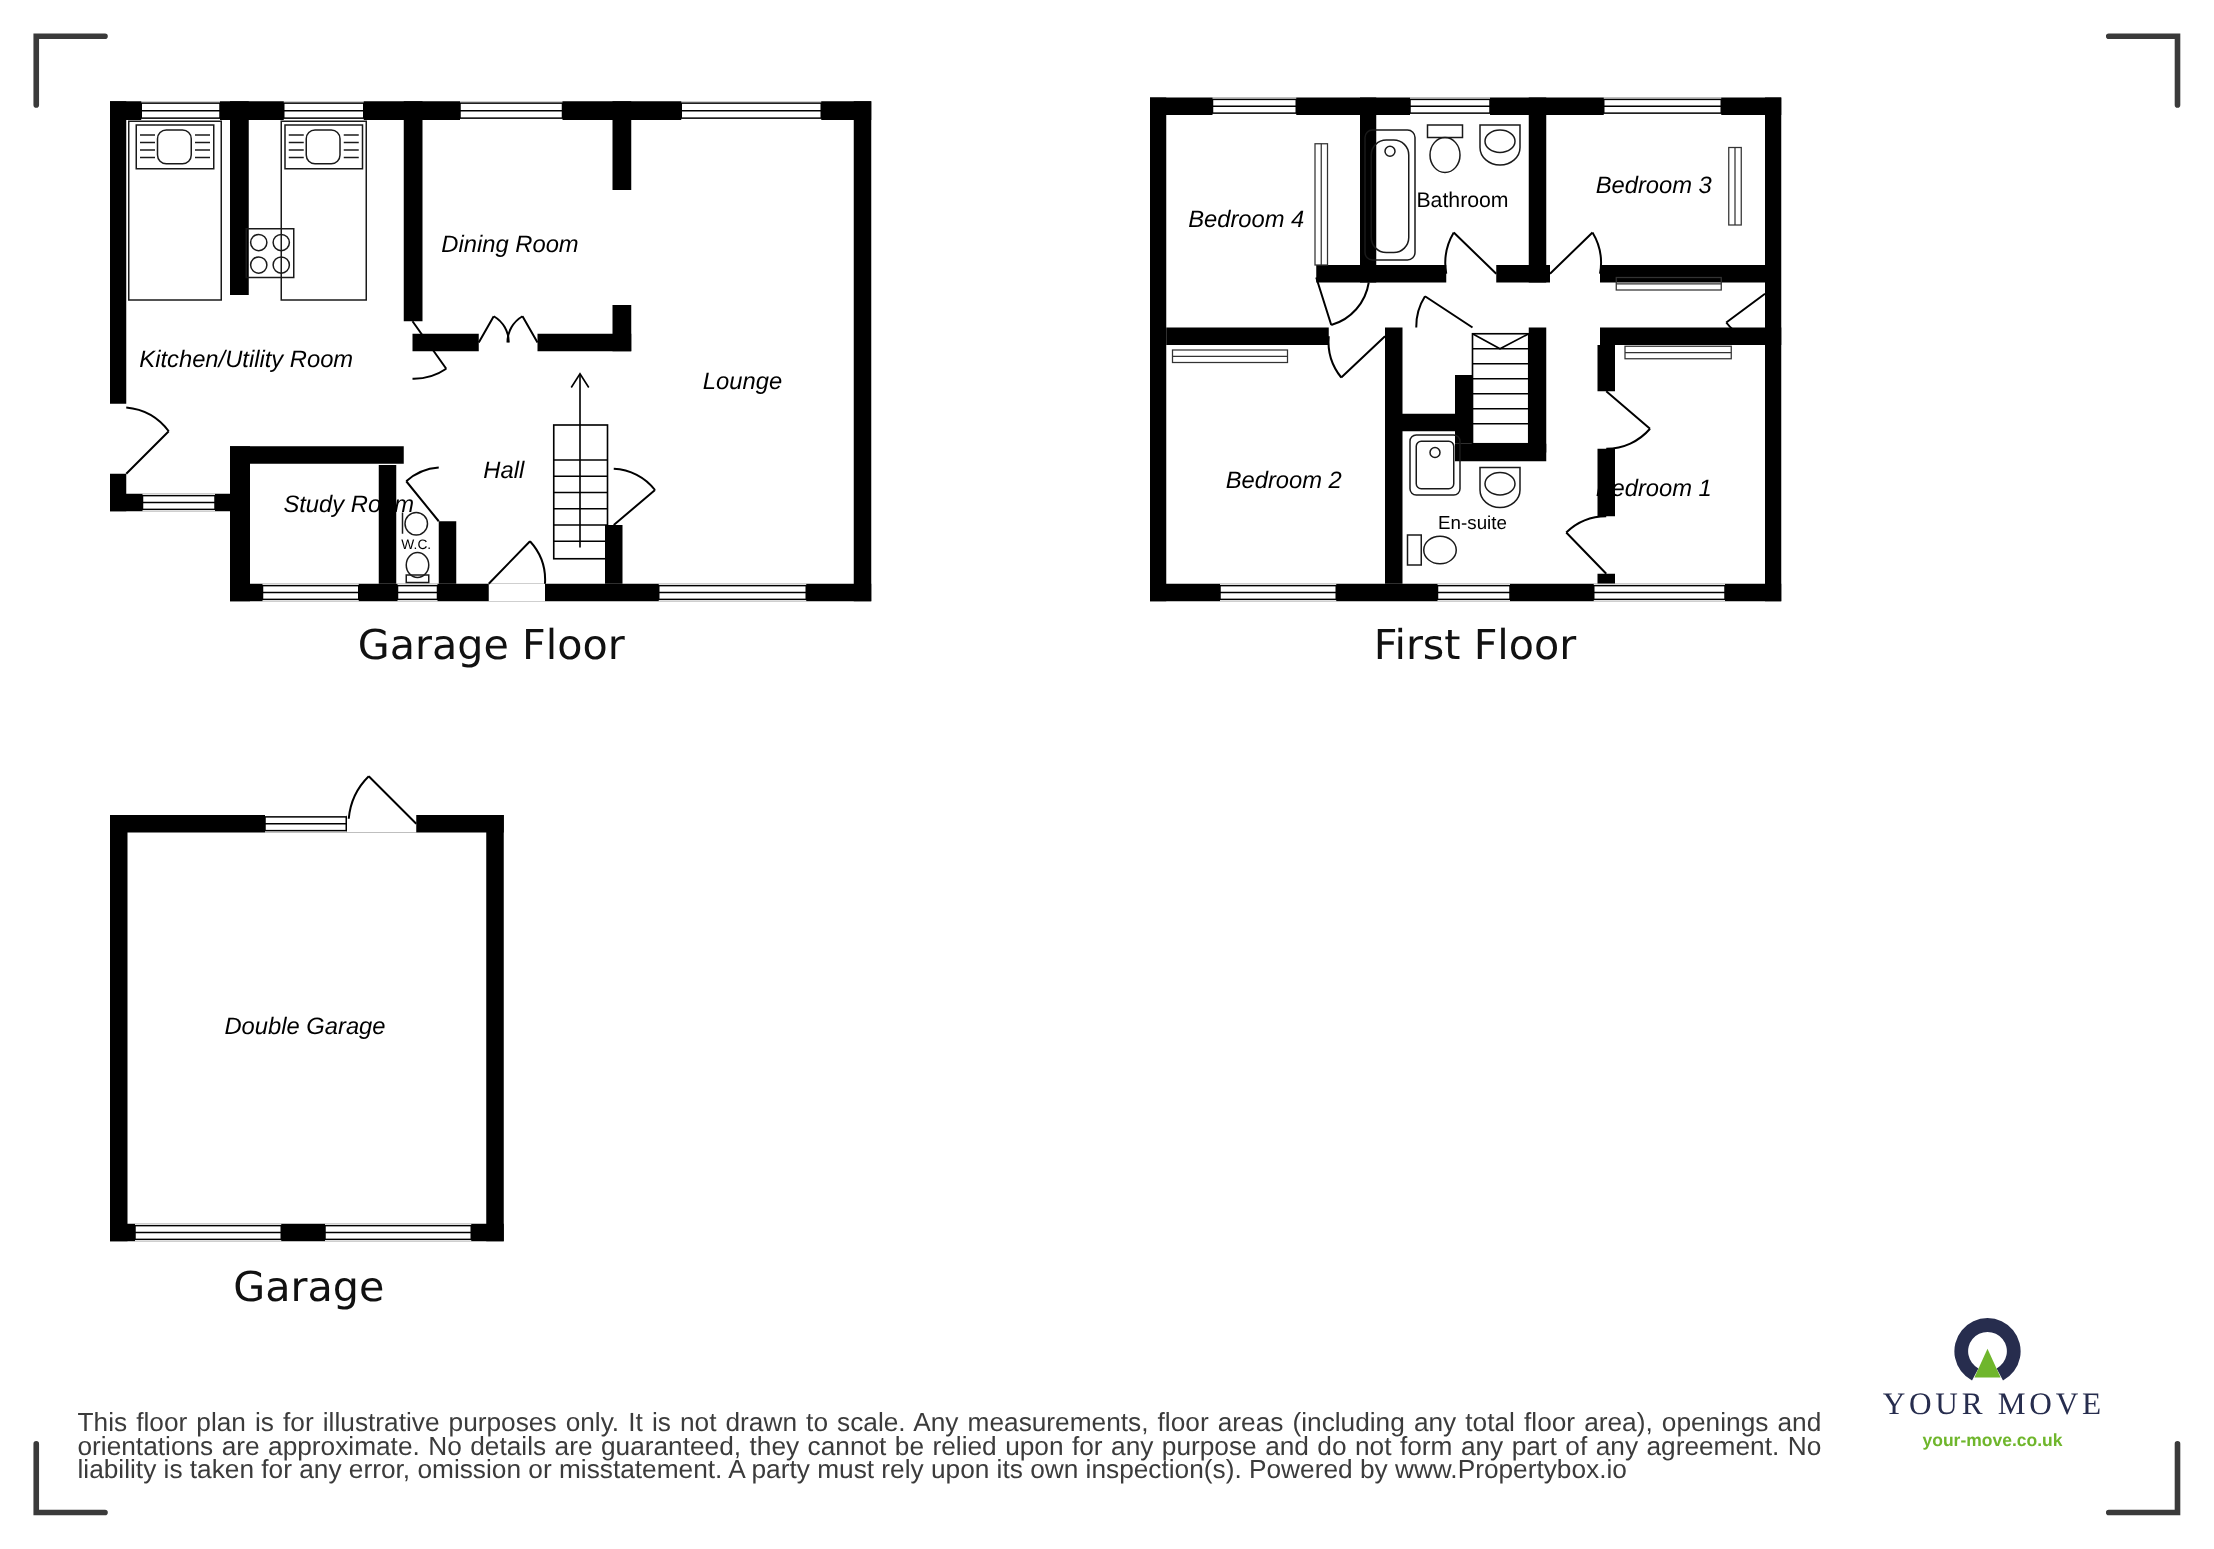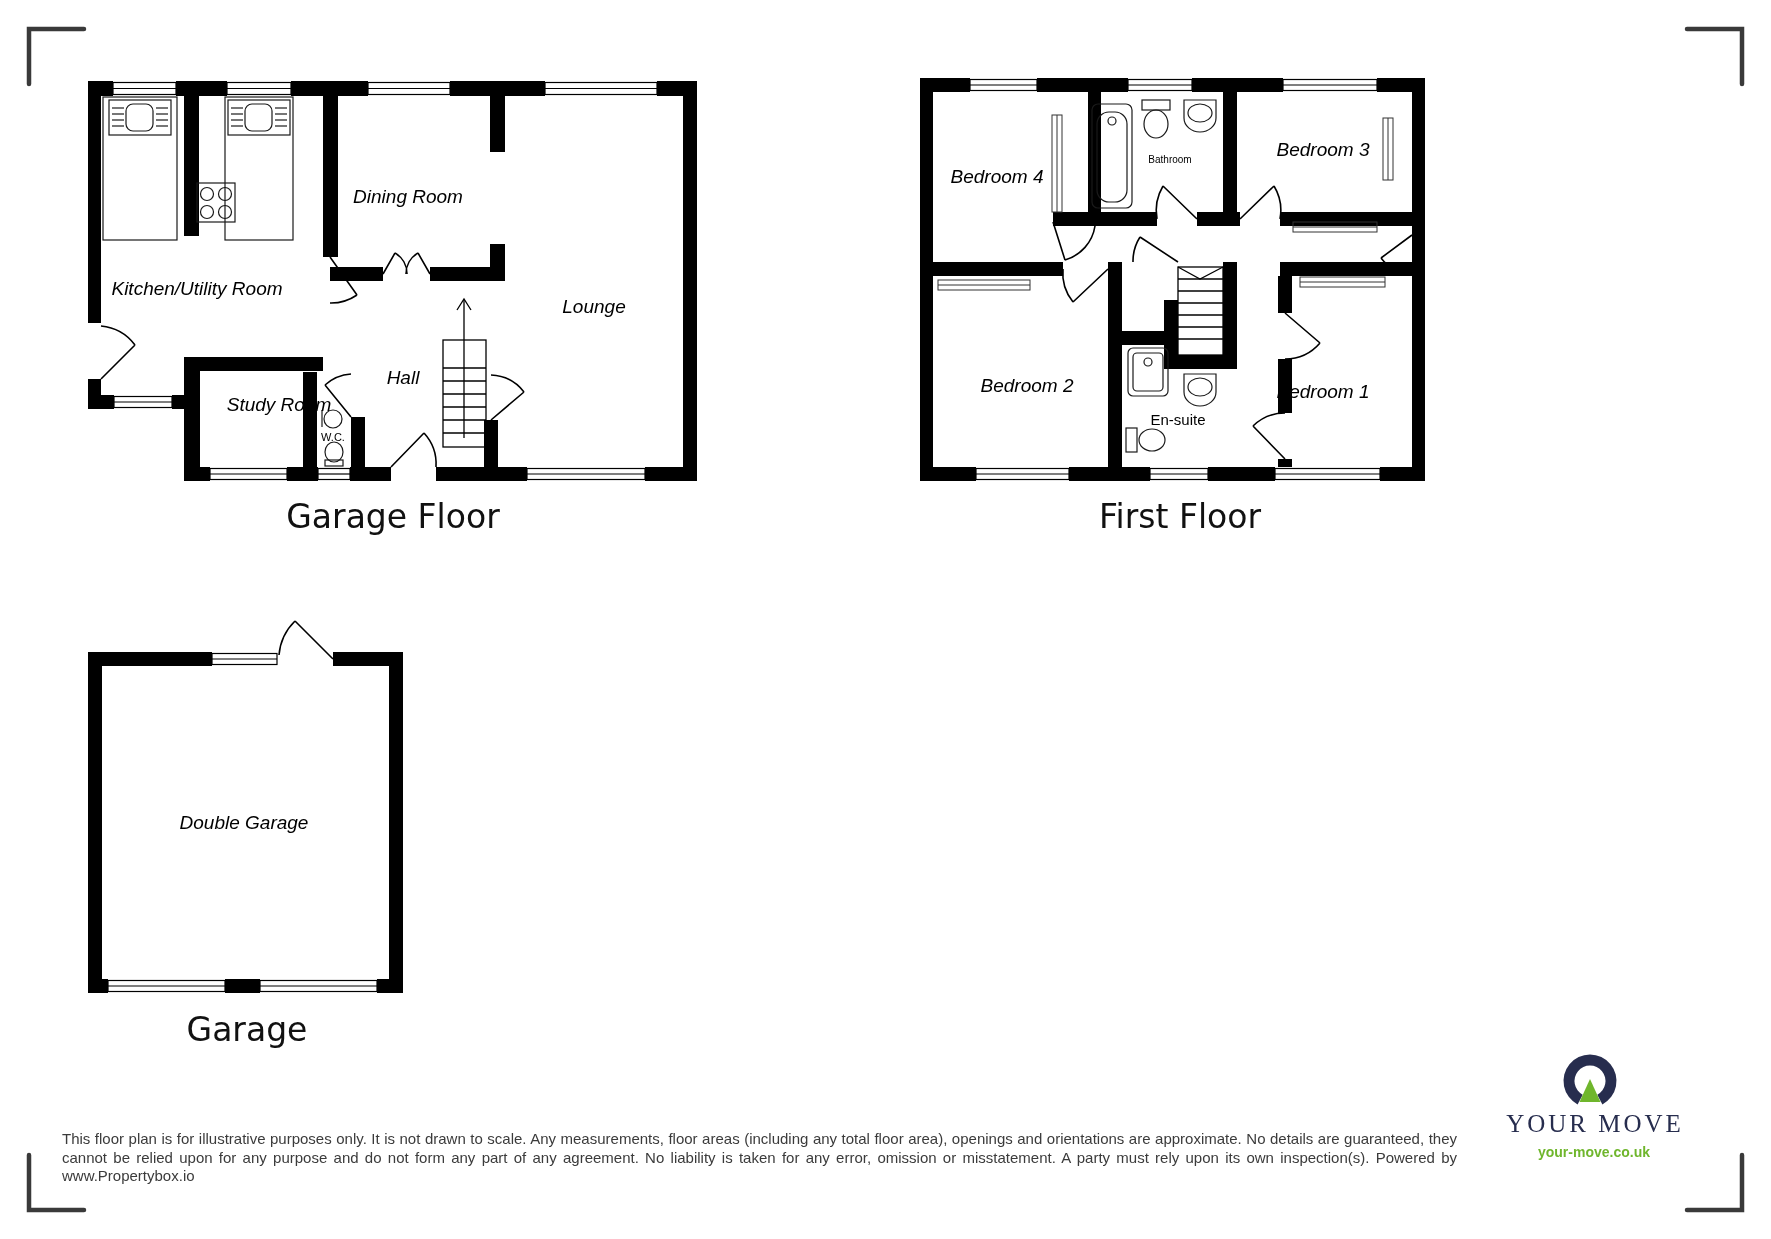--- a/index.html
+++ b/index.html
@@ -7,31 +7,31 @@
     width:1771px;height:1239px;position:relative;background:#ffffff;
     font-family:"Liberation Sans", sans-serif;overflow:hidden;
   }
   .layer{position:absolute;left:0;top:0;width:1771px;height:1239px;}
   .lbl{
     position:absolute;transform:translate(-50%,-50%);
     color:#000;white-space:nowrap;font-family:"Liberation Sans", sans-serif;
     line-height:1;
   }
   .room-lbl{font-size:19px;font-style:italic;}
-  .small-lbl{font-size:10px;}
+  .small-lbl{font-size:17px;}
   .tiny-lbl{font-size:11px;}
   .ensuite-lbl{font-size:15px;}
   .floor-title{
     position:absolute;transform:translate(-50%,-50%);
     font-family:"DejaVu Sans", sans-serif;font-size:33px;color:#111;
     white-space:nowrap;
   }
   .disclaimer{
     position:absolute;left:62px;top:1130px;width:1395px;
-    font-size:15px;line-height:18.6px;color:#3b3b3b;text-align:justify;
+    font-size:21px;line-height:18.6px;color:#3b3b3b;text-align:justify;
     font-family:"Liberation Sans", sans-serif;
   }
   .brand-name{
     position:absolute;left:1595px;top:1124px;transform:translate(-50%,-50%);
     font-family:"Liberation Serif", serif;font-size:25px;letter-spacing:3px;
     white-space:nowrap;font-weight:500;
   }
   .brand-url{
     position:absolute;left:1594px;top:1152px;transform:translate(-50%,-50%);
     font-size:14px;font-weight:bold;white-space:nowrap;

